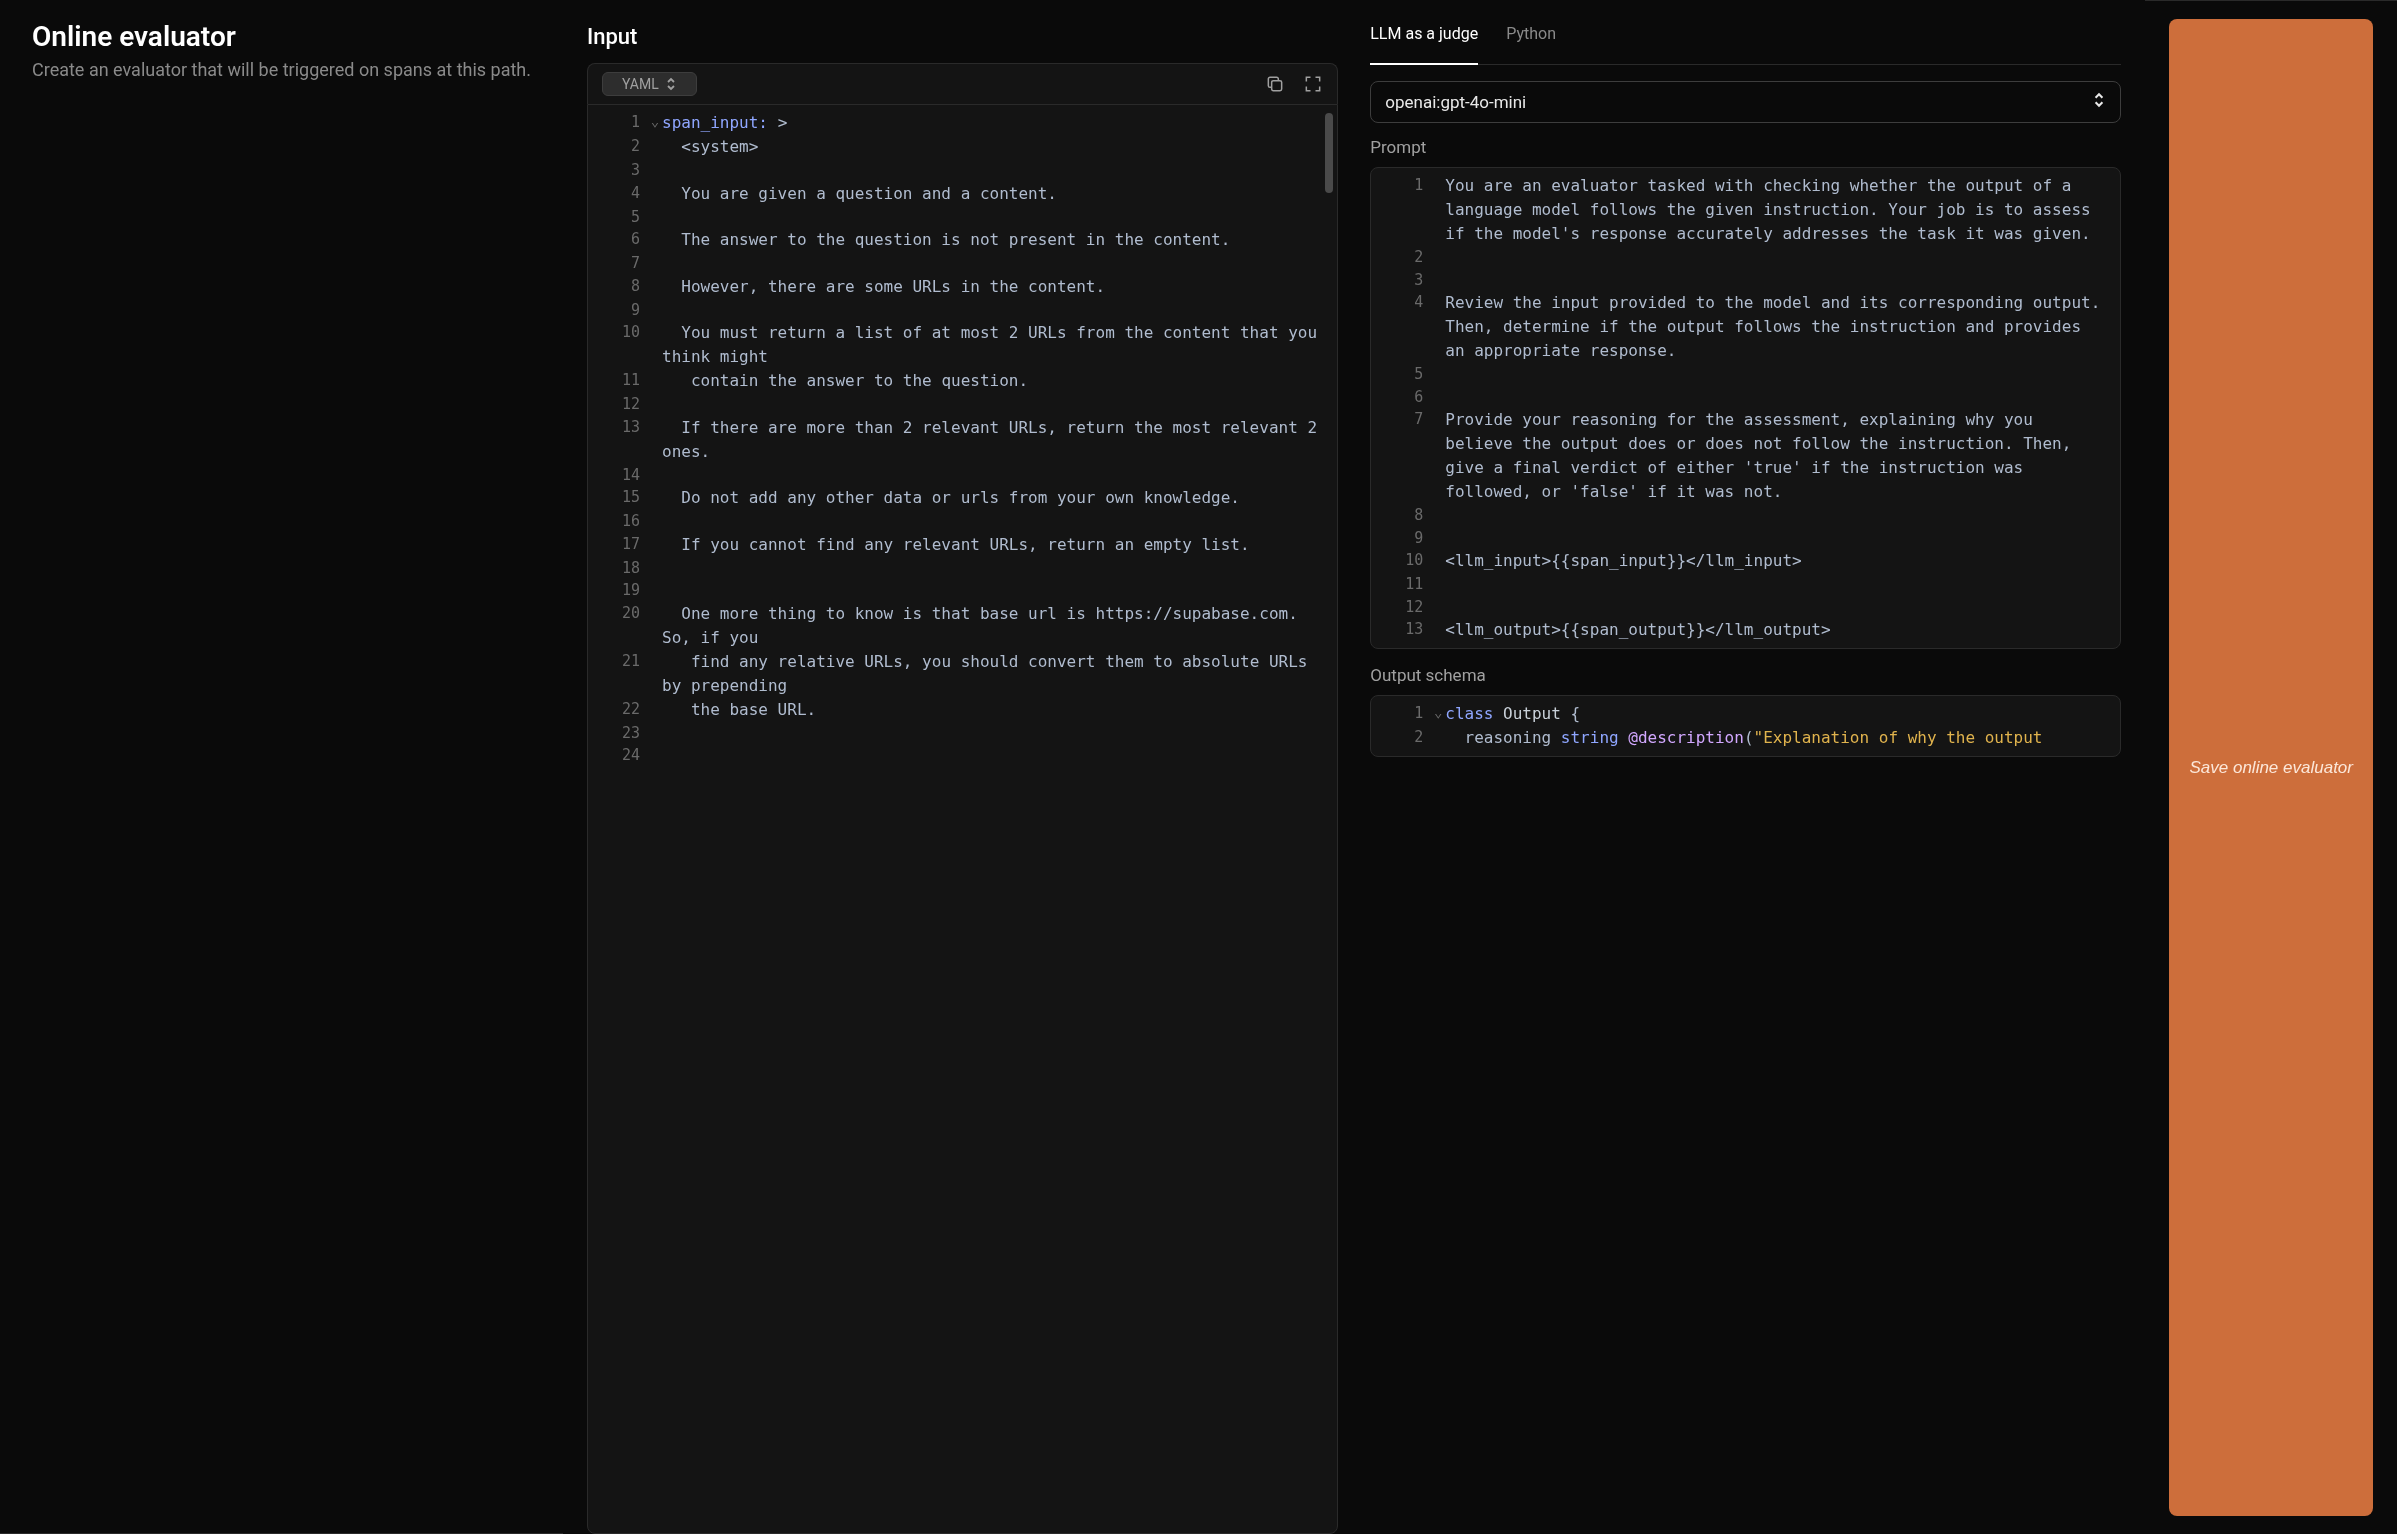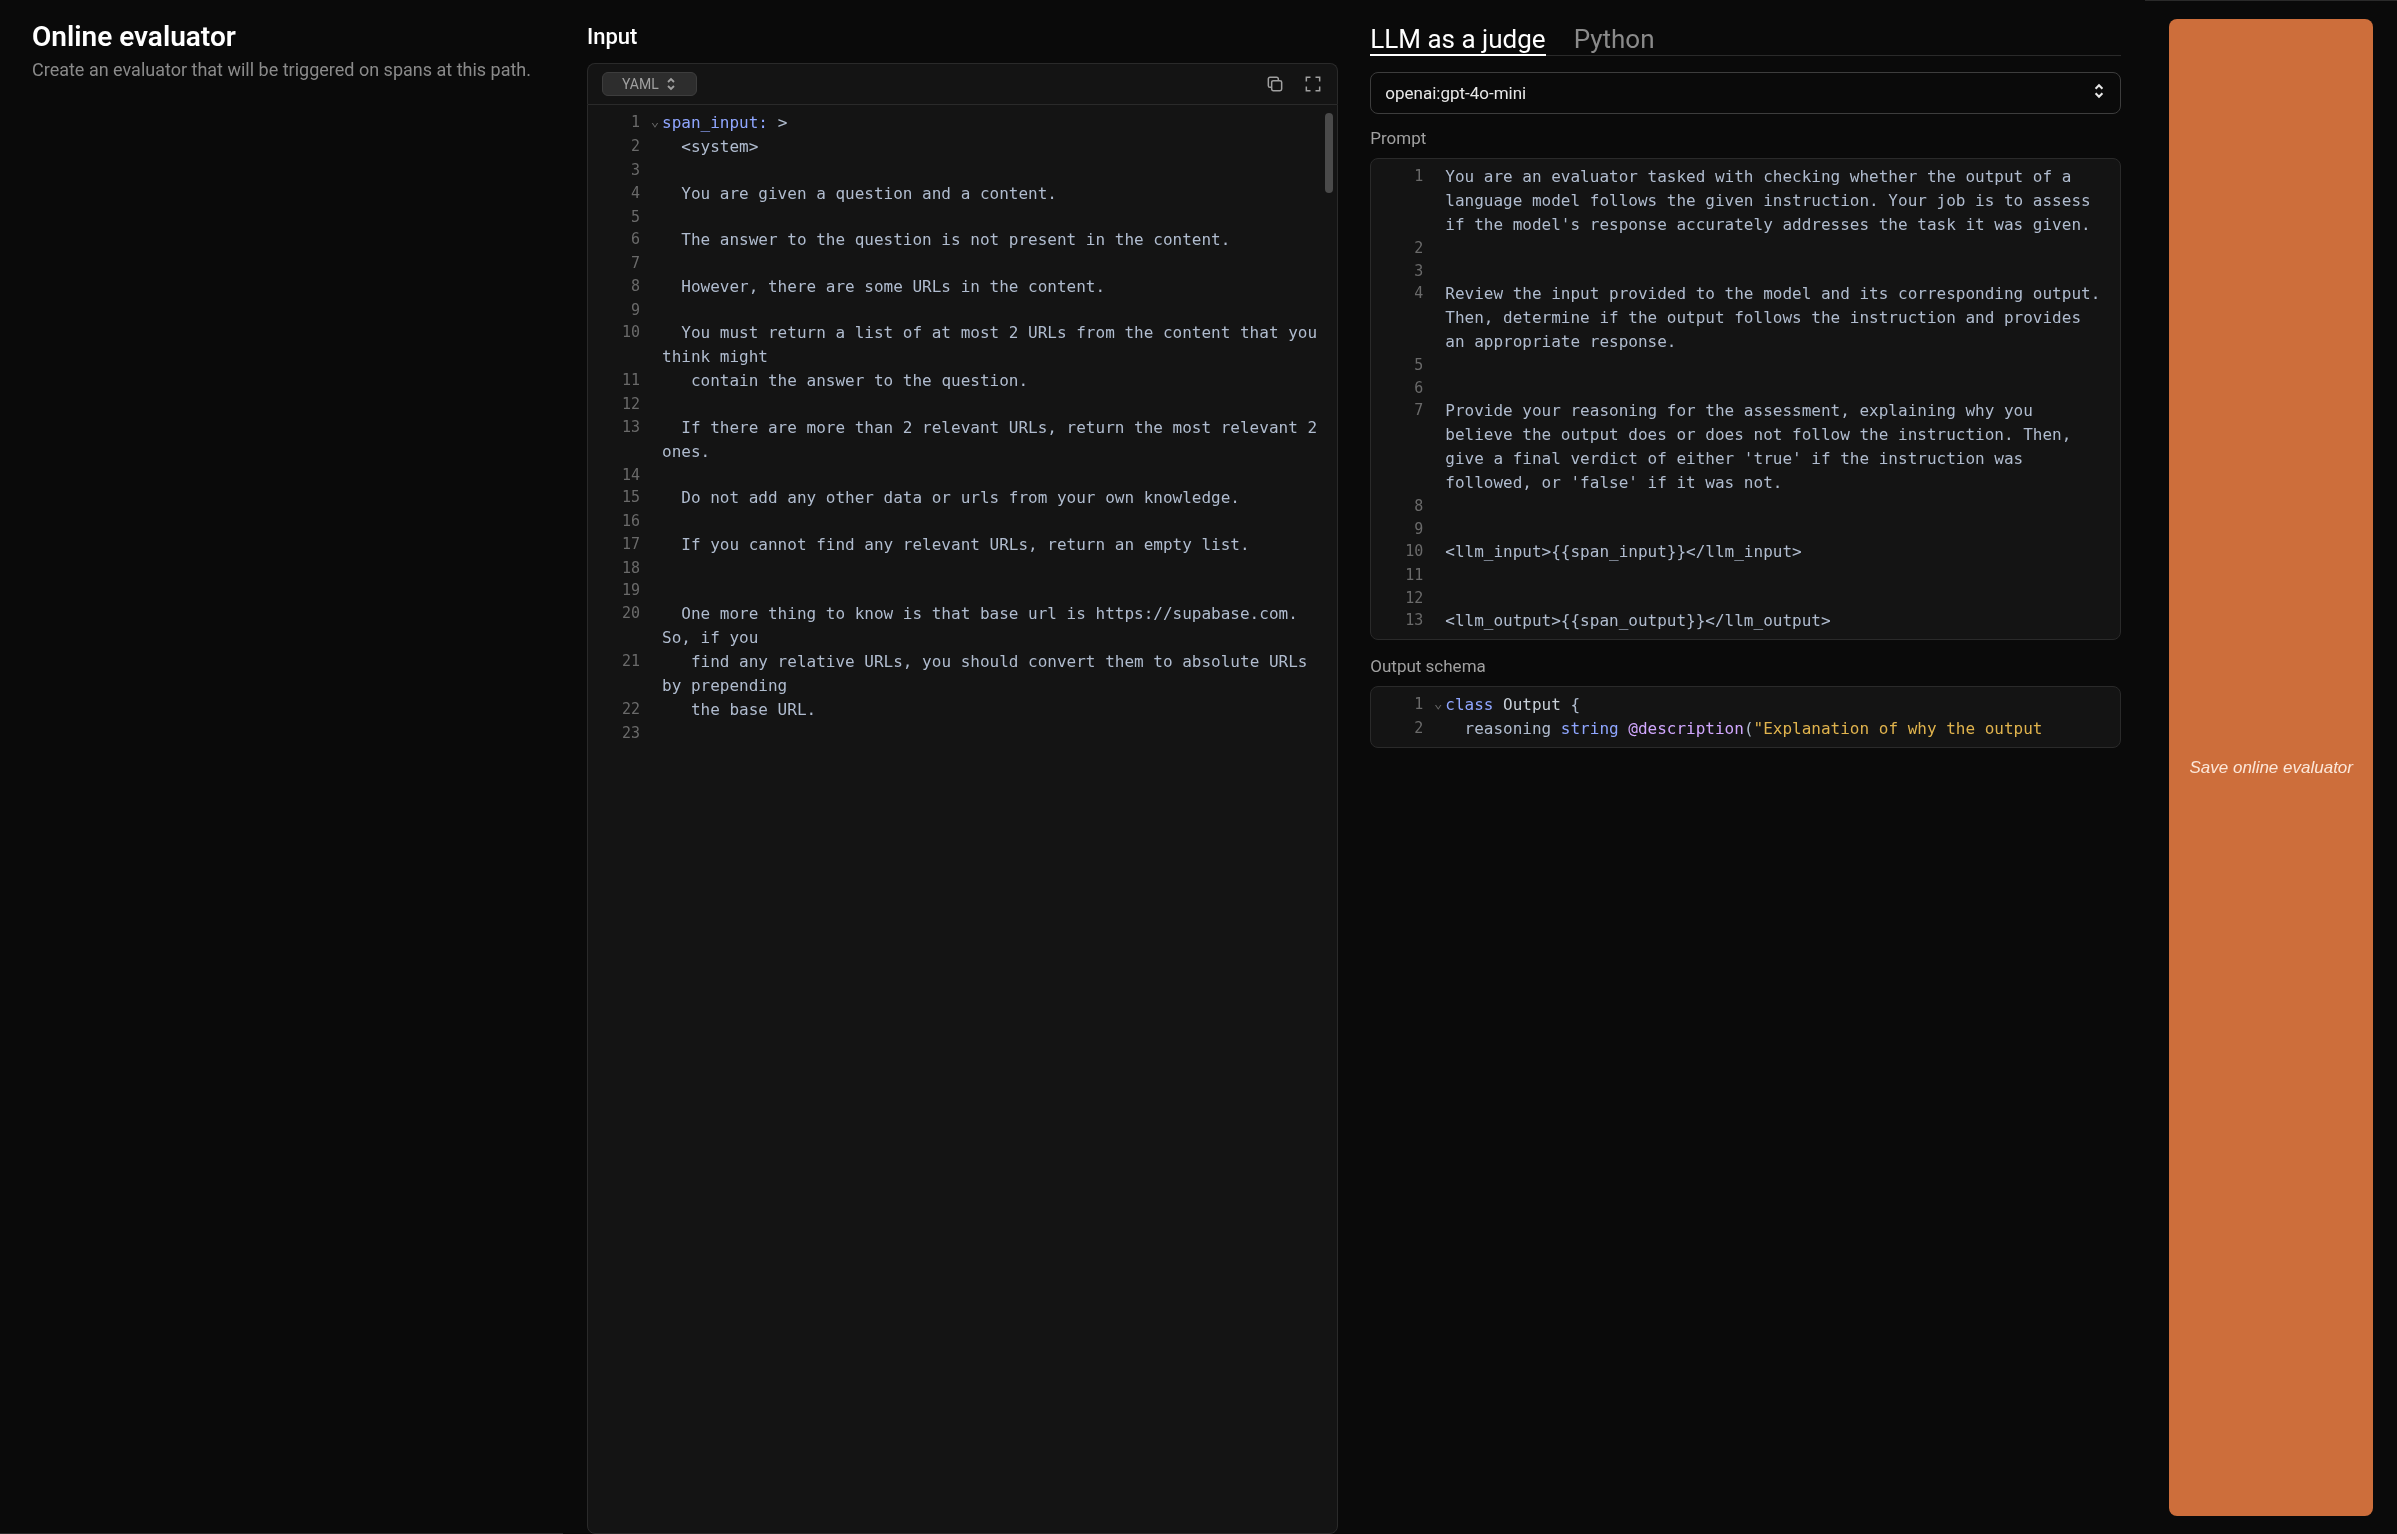--- a/index.html
+++ b/index.html
@@ -157,22 +157,22 @@
     border-radius: 4px;
   }
   
   .tabs {
     display: flex;
     gap: 28px;
     border-bottom: 1px solid var(--panel-border);
     margin-bottom: 16px;
   }
   .tab {
-    font-size: 26px;
-    padding: 0 0 0 0;
+    font-size: 16px;
+    padding: 0 0 20px 0;
     color: var(--text-dim);
     cursor: pointer;
     border-bottom: 2px solid transparent;
     margin-bottom: -1px;
   }
   .tab.active {
     color: #fff;
     border-bottom-color: #fff;
   }
   .select {
@@ -371,20 +371,25 @@
             <div class="code-line">
               <span class="ln">22</span>
               <span class="gutter"></span>
               <span class="src"><span>   the base URL.</span></span>
             </div>
             <div class="code-line">
               <span class="ln">23</span>
               <span class="gutter"></span>
               <span class="src"><span></span></span>
             </div>
+            <div class="code-line">
+              <span class="ln">24</span>
+              <span class="gutter"></span>
+              <span class="src"><span></span></span>
+            </div>
           </div>
         <div class="editor-scroll-hint"></div>
       </div>
     </div>
 
     <div class="col stack">
       <div class="tabs">
         <div class="tab active">LLM as a judge</div>
         <div class="tab">Python</div>
       </div>

